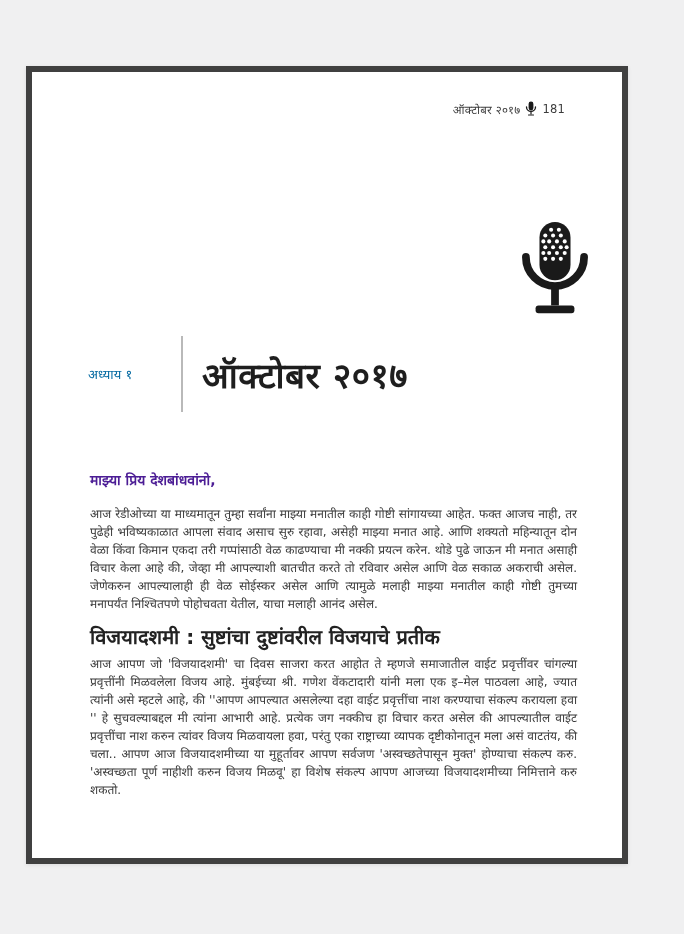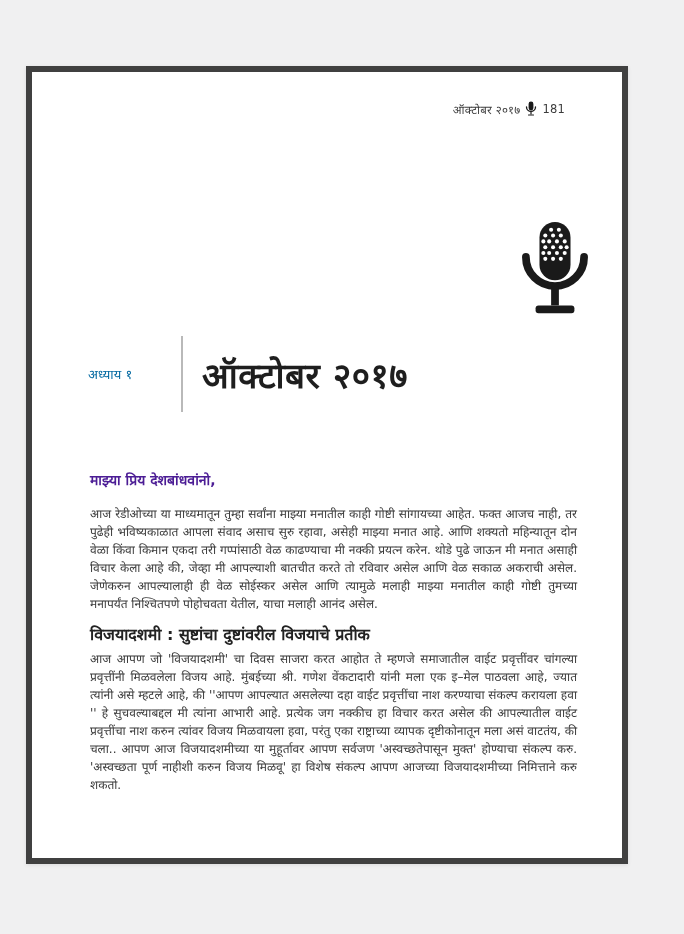--- a/index.html
+++ b/index.html
@@ -78,21 +78,21 @@
     color: #4c1d95;
     margin-bottom: 15px;
   }
   .body-para {
     font-size: 12px;
     line-height: 18px;
     text-align: justify;
     margin-bottom: 10px;
   }
   .section-heading {
-    font-size: 16px;
+    font-size: 20px;
     font-weight: bold;
     color: #222222;
     margin: 9px 0 5px 0;
   }
 </style>
 </head>
 <body>
 
 <div class="page">
 

